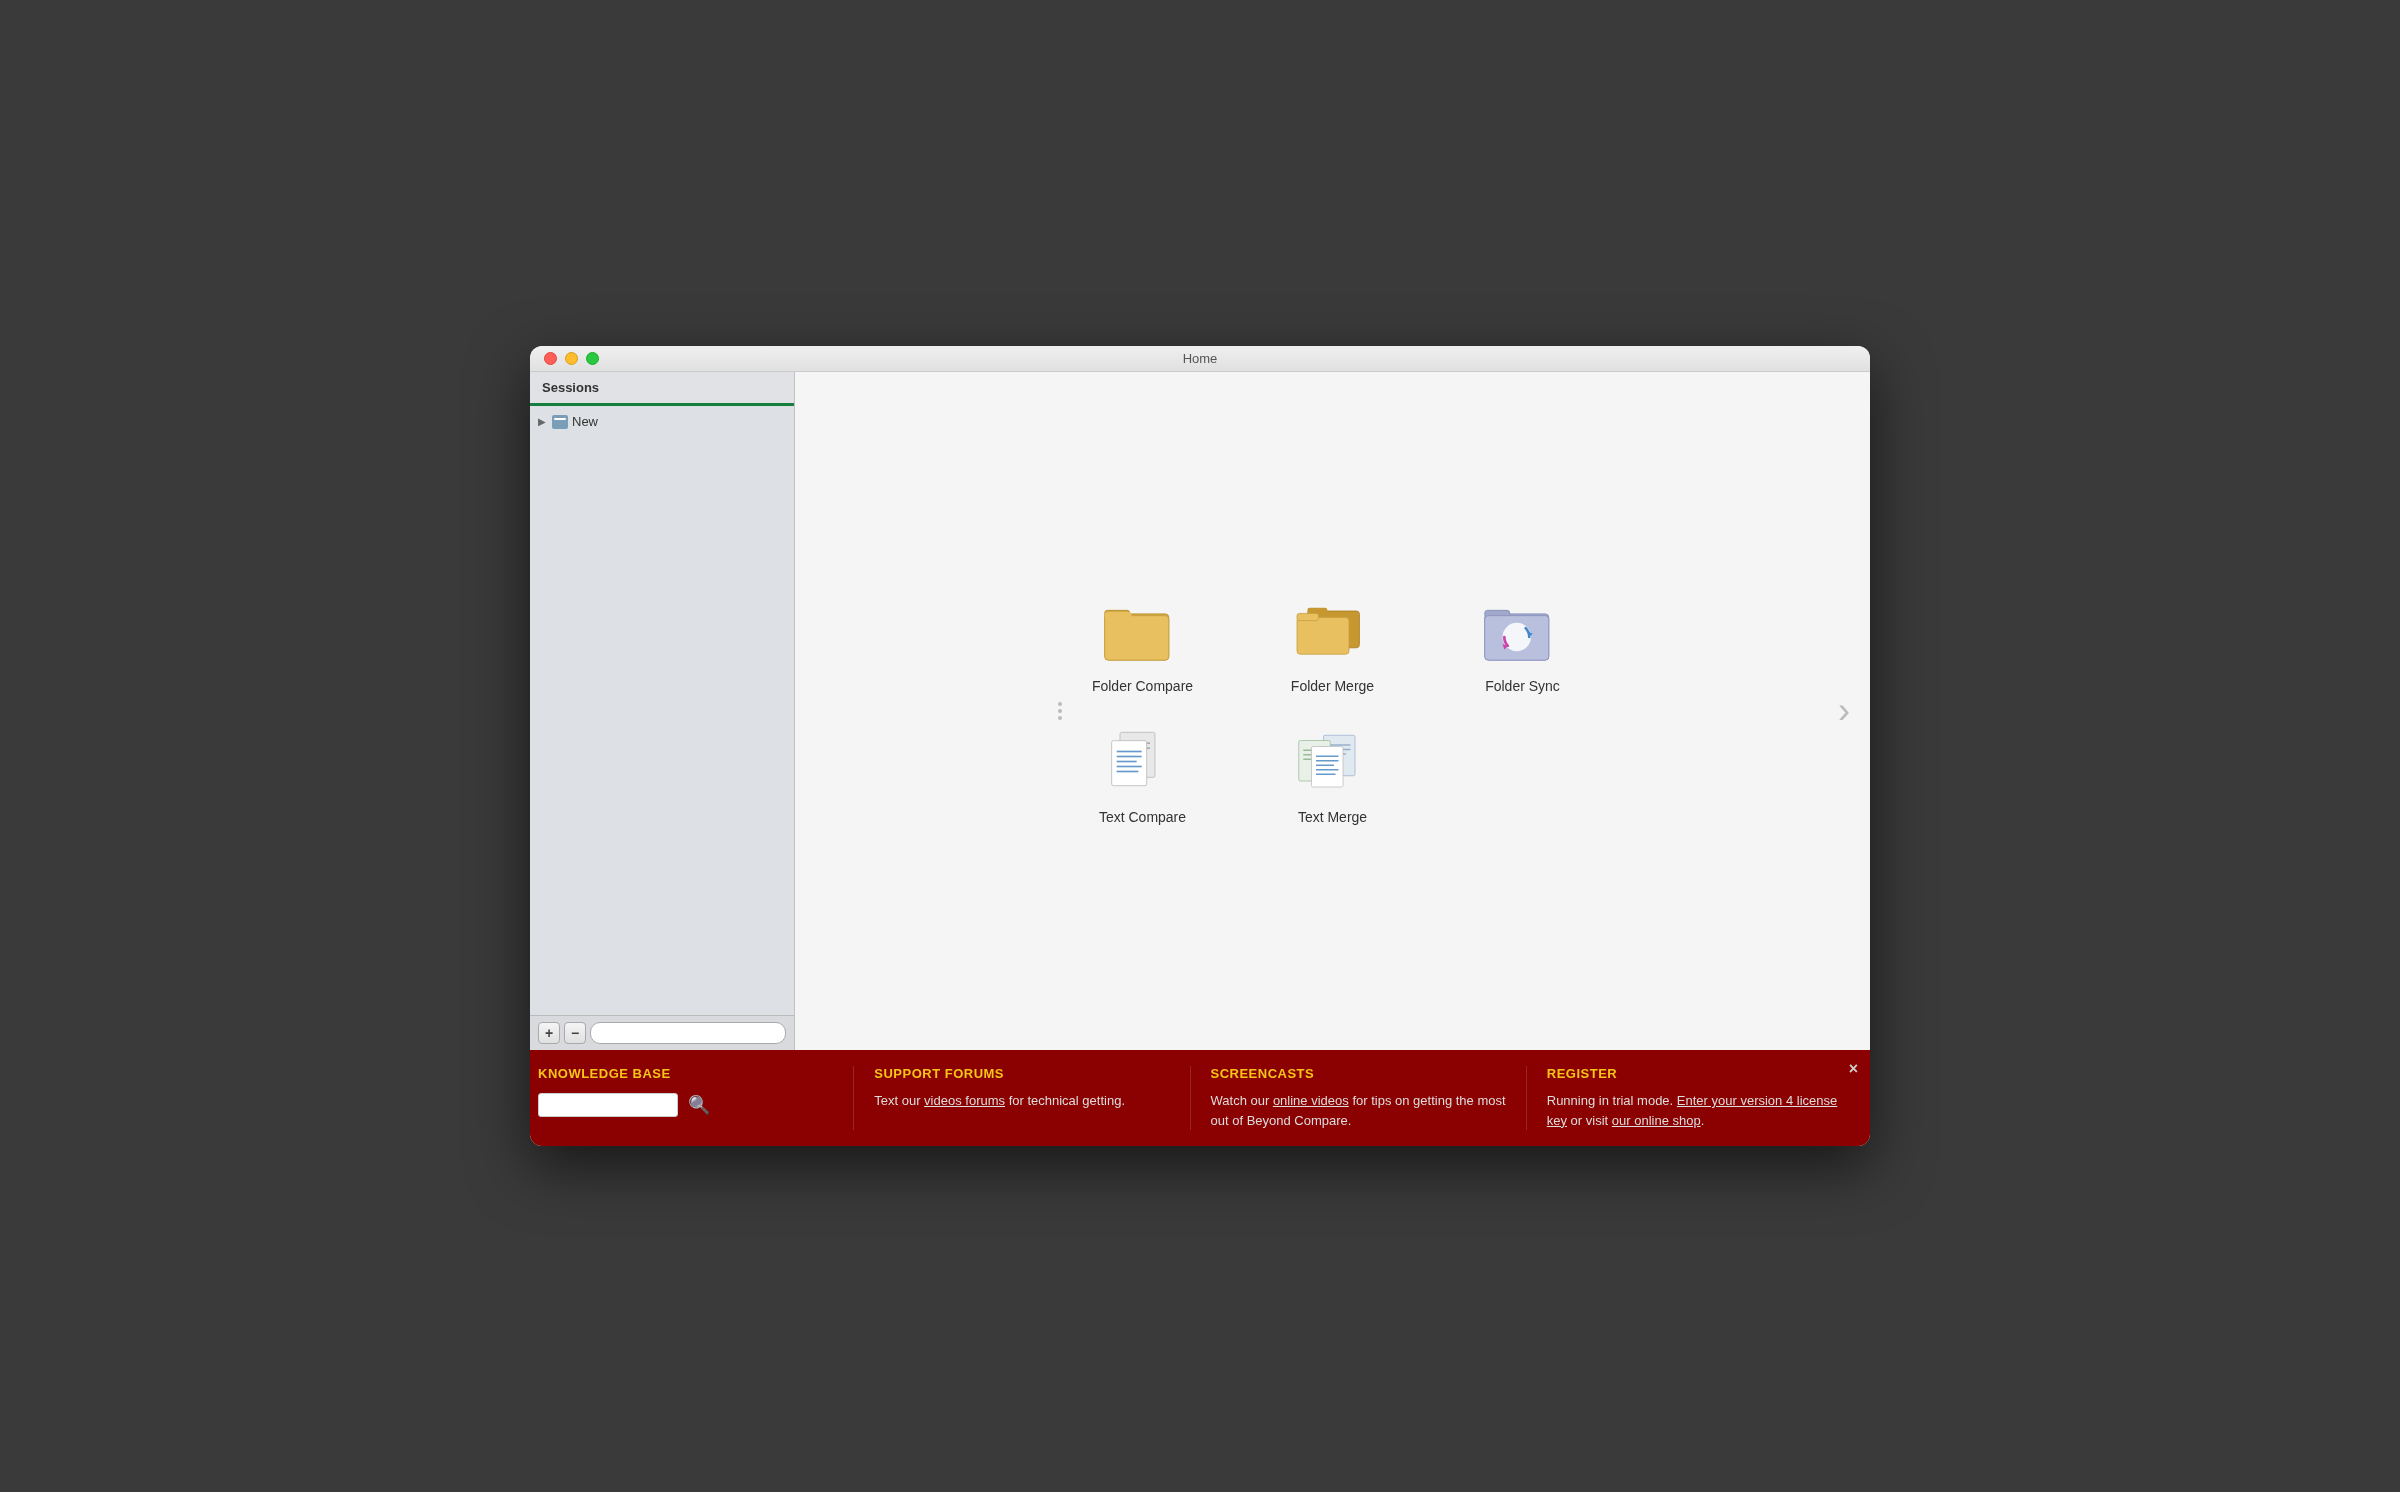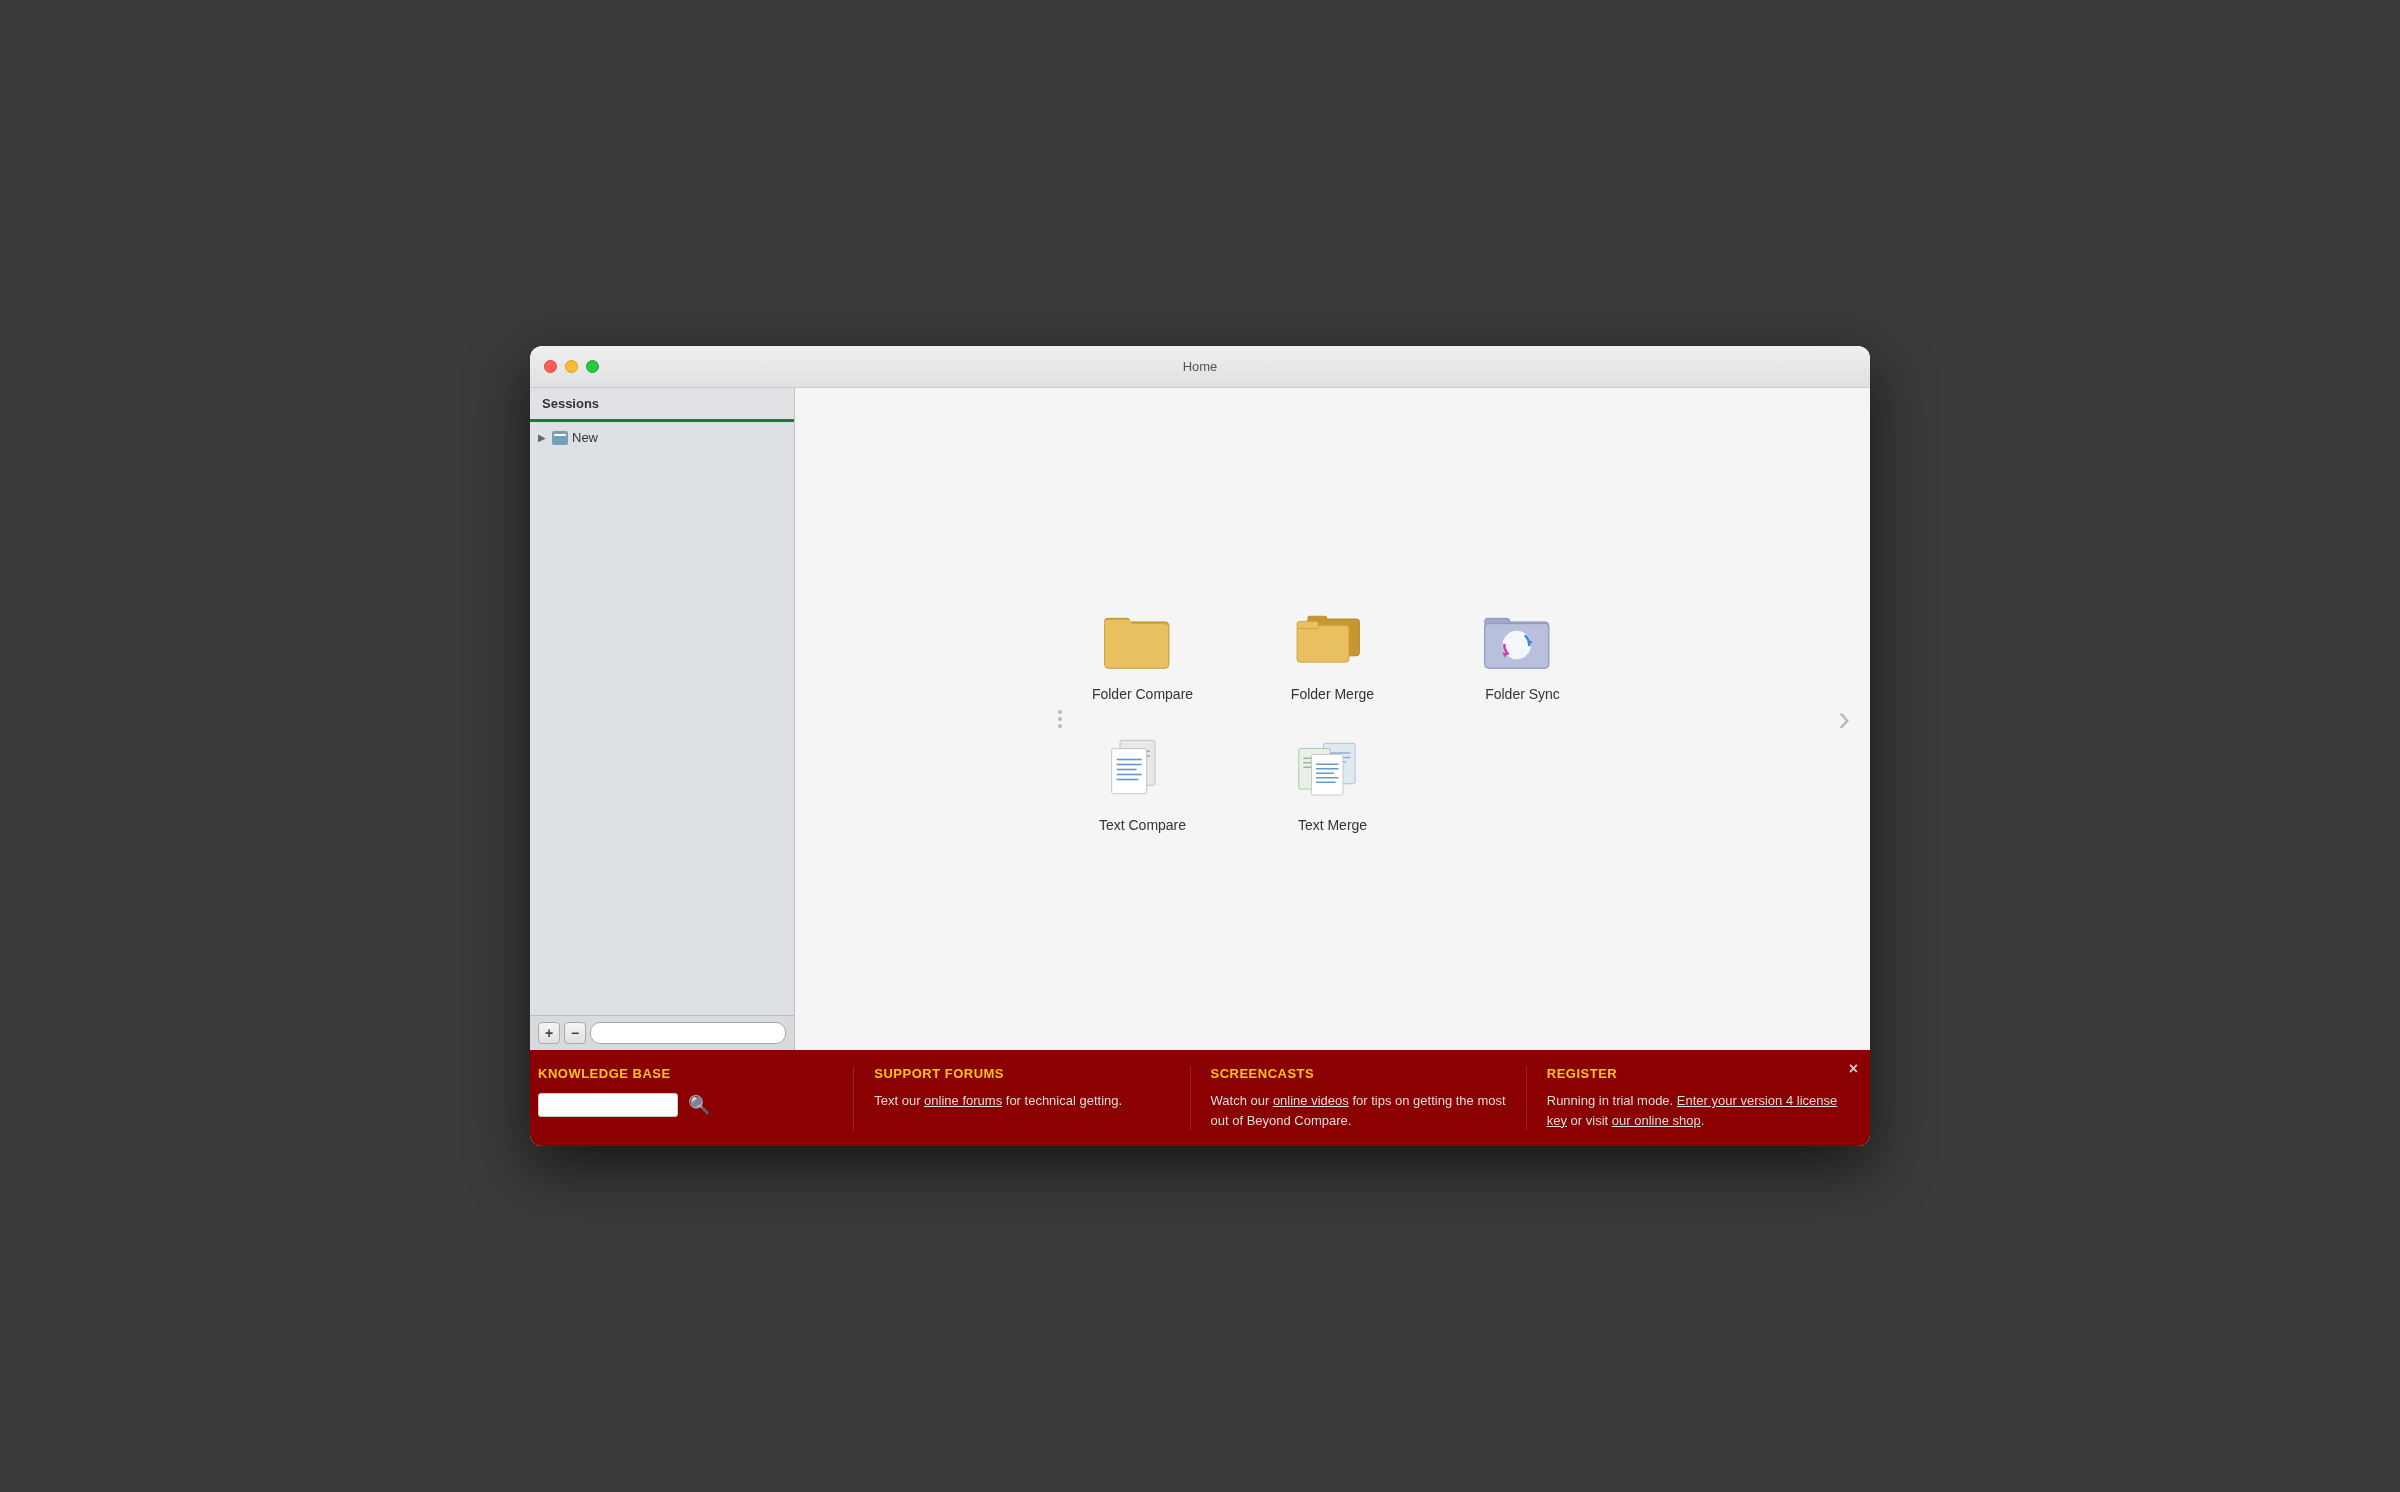--- a/index.html
+++ b/index.html
@@ -19,21 +19,21 @@
       background: #ececec;
       border-radius: 12px;
       box-shadow: 0 20px 60px rgba(0,0,0,0.6);
       display: flex;
       flex-direction: column;
       overflow: hidden;
     }
 
     
     .titlebar {
-      height: 42px;
+      height: 26px;
       background: linear-gradient(to bottom, #f0f0f0, #e0e0e0);
       display: flex;
       align-items: center;
       justify-content: center;
       position: relative;
       border-bottom: 1px solid #ccc;
       border-radius: 12px 12px 0 0;
       flex-shrink: 0;
     }
 
@@ -475,21 +475,21 @@
         <div class="bottom-section-title">KNOWLEDGE BASE</div>
         <div class="knowledge-search">
           <input class="knowledge-input" type="text" style="">
           <button class="search-btn">🔍</button>
         </div>
       </div>
 
       <div class="bottom-section">
         <div class="bottom-section-title">SUPPORT FORUMS</div>
         <div class="bottom-section-text">
-          <span>Text our </span><a>online forums</a><span> for technical getting.</span>
+          <span>Text our </span><a>videos forums</a><span> for technical getting.</span>
         </div>
       </div>
 
       <div class="bottom-section">
         <div class="bottom-section-title">SCREENCASTS</div>
         <div class="bottom-section-text">
           <span>Watch our </span><a>online videos</a><span> for tips on getting the most out of Beyond Compare.</span>
         </div>
       </div>
 

